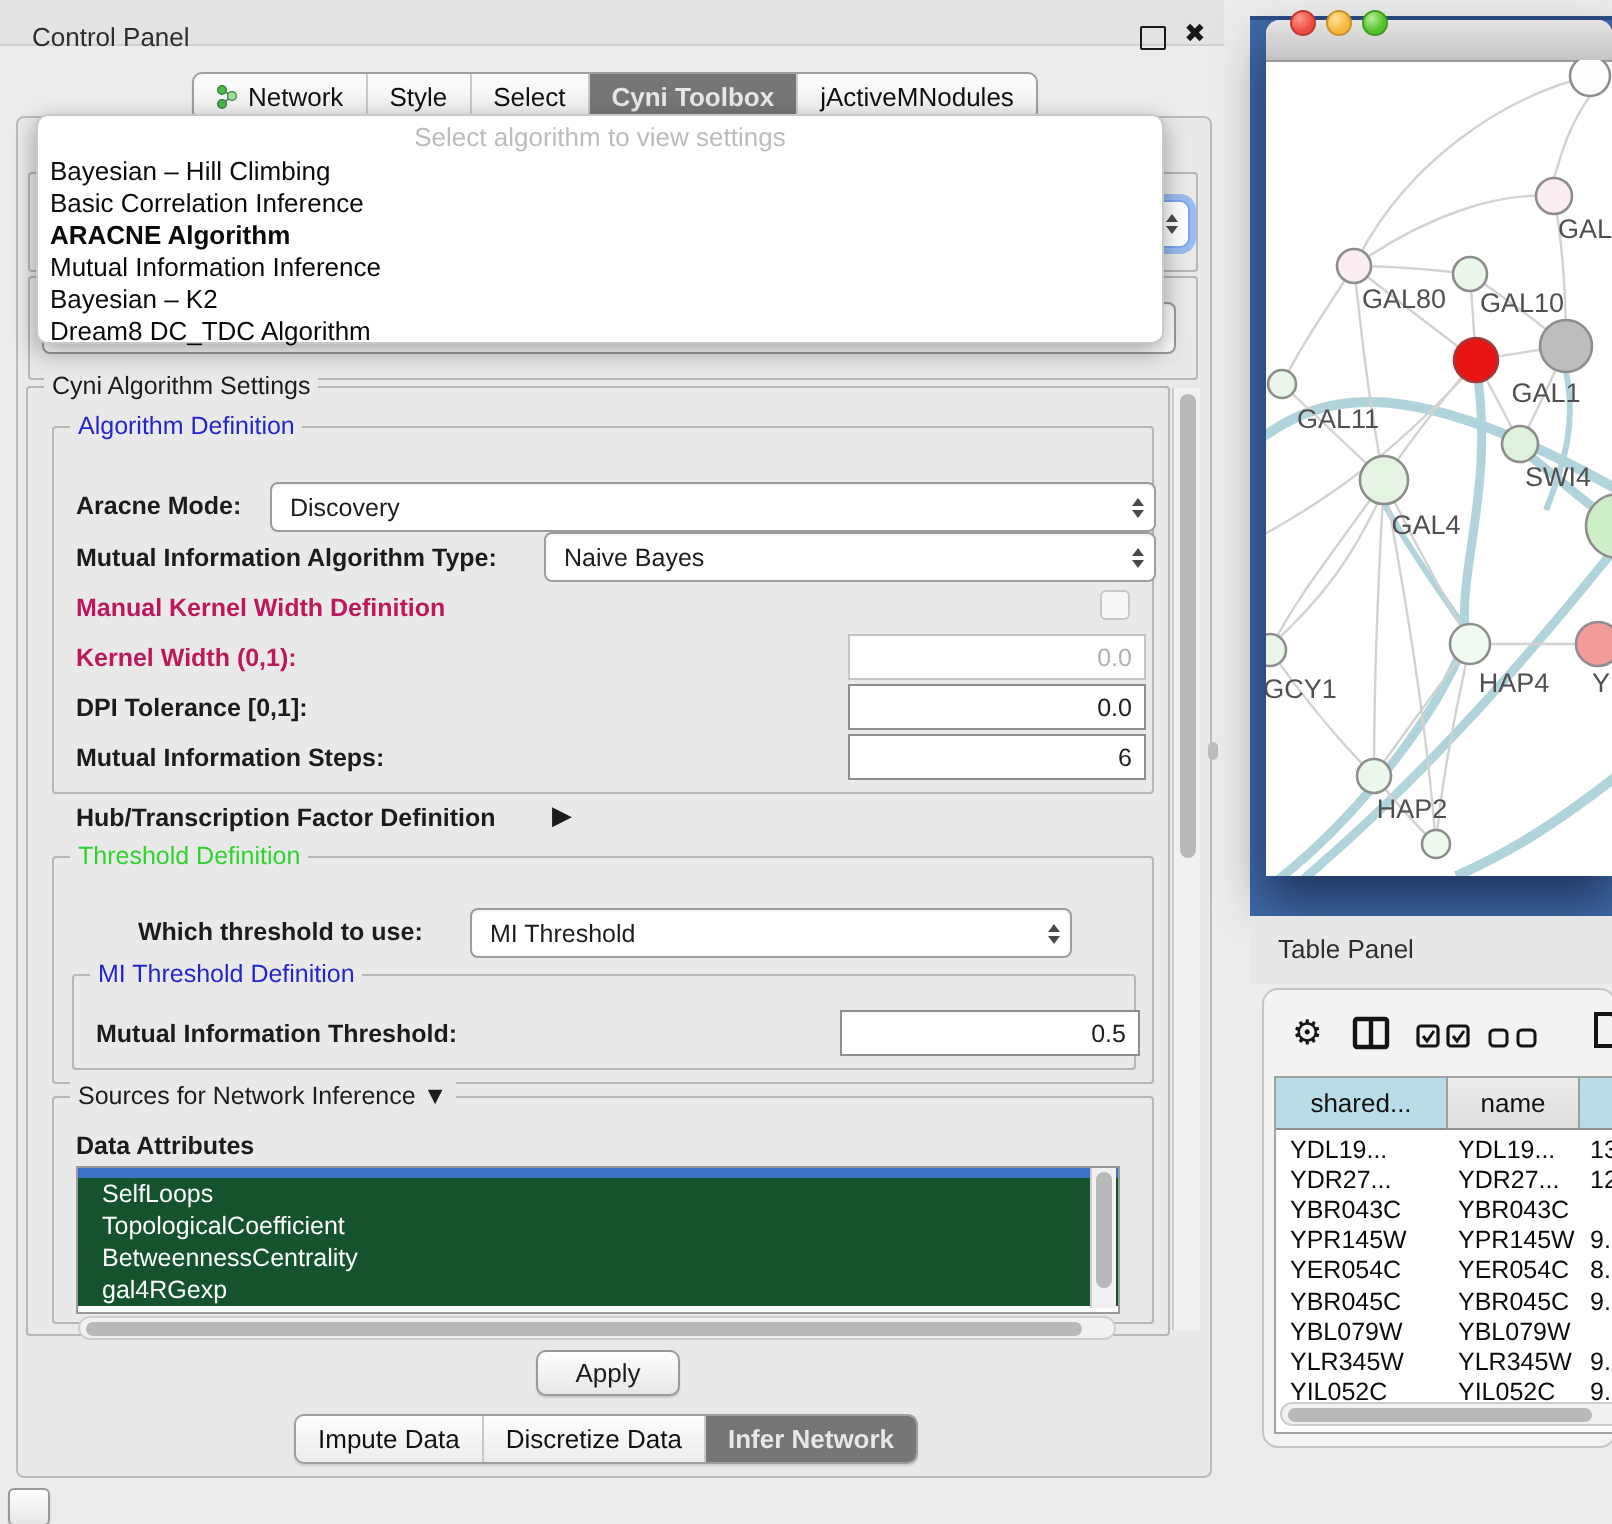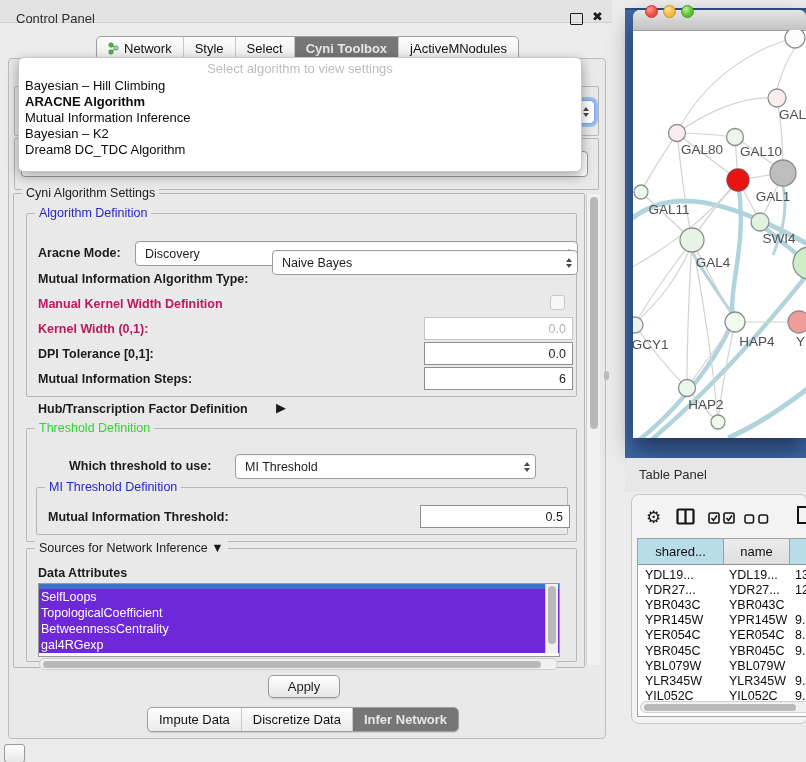--- a/index.html
+++ b/index.html
@@ -53,21 +53,21 @@
 
   
   #popup{left:18px;top:57px;width:562px;height:113px;background:#fff;border:1px solid #c9c9c9;border-radius:6px;
          box-shadow:0 4px 12px rgba(0,0,0,.35);z-index:30;font-size:13px;}
   #popup-header{text-align:center;color:#bcbcbc;padding-top:3px;height:17px;}
   .popup-item{height:16px;line-height:16px;padding-left:6px;color:#0a0a0a;white-space:nowrap;}
   .popup-item.bold{font-weight:bold;}
 
   
   #attr-list{background:#fff;border:1px solid #9a9a9a;overflow:hidden;}
-  .attr-item{height:16px;line-height:16px;background:#6d28d9;color:#fff;font-size:12.5px;padding-left:2px;}
+  .attr-item{height:16px;line-height:16px;background:#14532d;color:#fff;font-size:12.5px;padding-left:12px;}
   .attr-sliver{height:5px;background:#3e72c8;}
 
   .button{background:linear-gradient(#ffffff,#e6e6e6);border:1px solid #9a9a9a;border-radius:5px;
           font-size:13px;display:flex;align-items:center;justify-content:center;box-shadow:0 1px 1px rgba(0,0,0,.15);}
 
   
   #net-area{left:625px;top:8px;width:181px;height:450px;background:#3f69a6;border-top:2px solid #2c4d85;}
   #net-window{left:633px;top:10px;width:173px;height:428px;background:#fff;border-radius:7px 7px 0 0;
               box-shadow:0 12px 24px rgba(0,0,20,.5);}
   #net-titlebar{left:633px;top:10px;width:173px;height:20px;border-radius:7px 7px 0 0;
@@ -145,20 +145,21 @@
       <div class="stepper">
           <div class="tri-up"></div>
           <div class="tri-dn"></div>
         </div>
     </div>
   </div>
 
   <div class="abs" id="popup">
     <div id="popup-header">Select algorithm to view settings</div>
     <div class="popup-item">Bayesian – Hill Climbing</div>
+    <div class="popup-item">Basic Correlation Inference</div>
     <div class="popup-item bold">ARACNE Algorithm</div>
     <div class="popup-item">Mutual Information Inference</div>
     <div class="popup-item">Bayesian – K2</div>
     <div class="popup-item">Dream8 DC_TDC Algorithm</div>
   </div>
 
   <div class="abs gbox" style="left:13px;top:193px;width:570px;height:473px;">
     <span class="legend">Cyni Algorithm Settings</span>
   </div>
 
@@ -171,21 +172,21 @@
   </div>
   <div class="abs lbl" style="left:38px;top:246px;">Aracne Mode:</div>
   <div class="abs combo" style="left:135px;top:241px;width:432px;height:23px;">
     <span>Discovery</span>
     <div class="stepper">
         <div class="tri-up"></div>
         <div class="tri-dn"></div>
       </div>
   </div>
   <div class="abs lbl" style="left:38px;top:272px;">Mutual Information Algorithm Type:</div>
-  <div class="abs combo" style="left:272px;top:250px;width:295px;height:23px;">
+  <div class="abs combo" style="left:272px;top:266px;width:295px;height:23px;">
     <span>Naive Bayes</span>
     <div class="stepper">
         <div class="tri-up"></div>
         <div class="tri-dn"></div>
       </div>
   </div>
   <div class="abs lbl disabled" style="left:38px;top:297px;">Manual Kernel Width Definition</div>
   <div class="abs cb" style="left:550px;top:295px;"></div>
   <div class="abs lbl disabled" style="left:38px;top:322px;">Kernel Width (0,1):</div>
   <div class="abs tinput disabled" style="left:424px;top:317px;width:141px;height:21px;">

